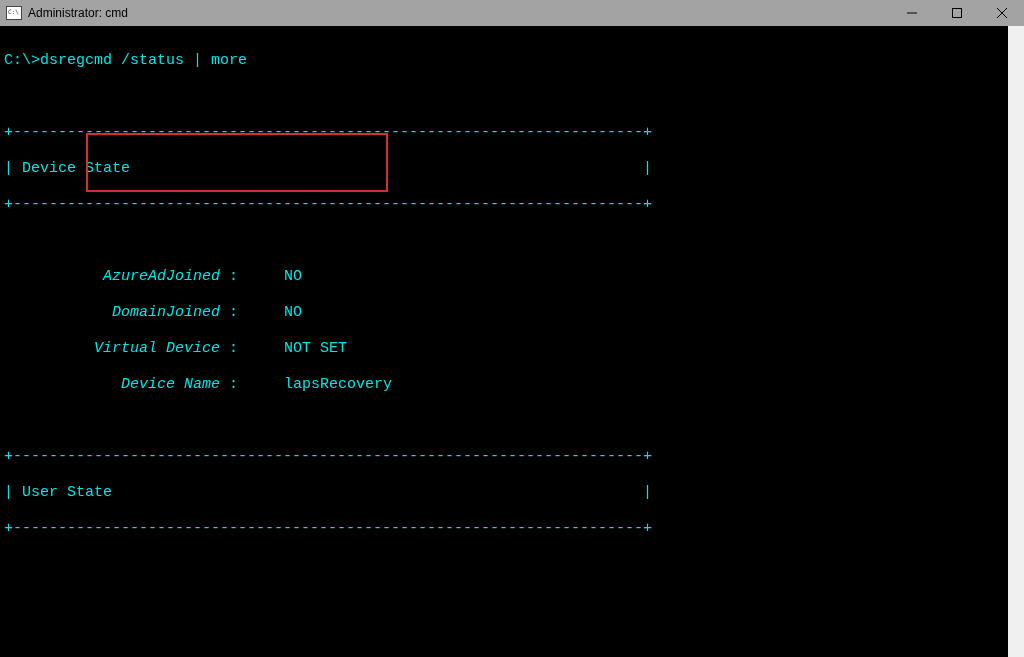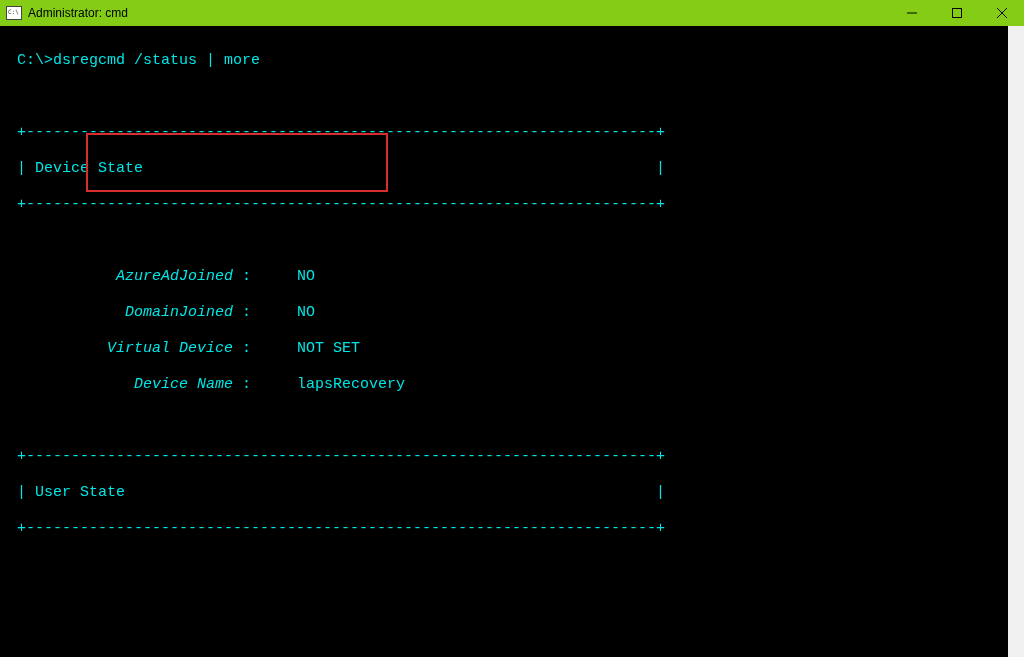--- a/index.html
+++ b/index.html
@@ -12,21 +12,21 @@
   }
   .window {
     width: 1024px;
     height: 657px;
     background: #000000;
     position: relative;
     box-sizing: border-box;
   }
   .titlebar {
     height: 26px;
-    background: #84cc16;
+    background: #a3a3a3;
     display: flex;
     align-items: center;
     justify-content: space-between;
     font-family: "Segoe UI", Tahoma, sans-serif;
     font-size: 12px;
     color: #000;
     padding: 0 0 0 6px;
     border-bottom: 1px solid #d0d0d0;
   }
   .titlebar-left {
@@ -64,21 +64,21 @@
     color: #000;
   }
   .terminal {
     position: absolute;
     top: 26px;
     left: 0;
     right: 0;
     bottom: 0;
     background: #000000;
     color: #00e5e5;
-    padding: 8px 0 0 17px;
+    padding: 8px 0 0 4px;
     font-family: "Consolas", "Courier New", monospace;
     font-size: 15px;
     line-height: 18px;
     white-space: pre;
     overflow: hidden;
   }
   .scrollbar {
     position: absolute;
     right: 0;
     top: 26px;

